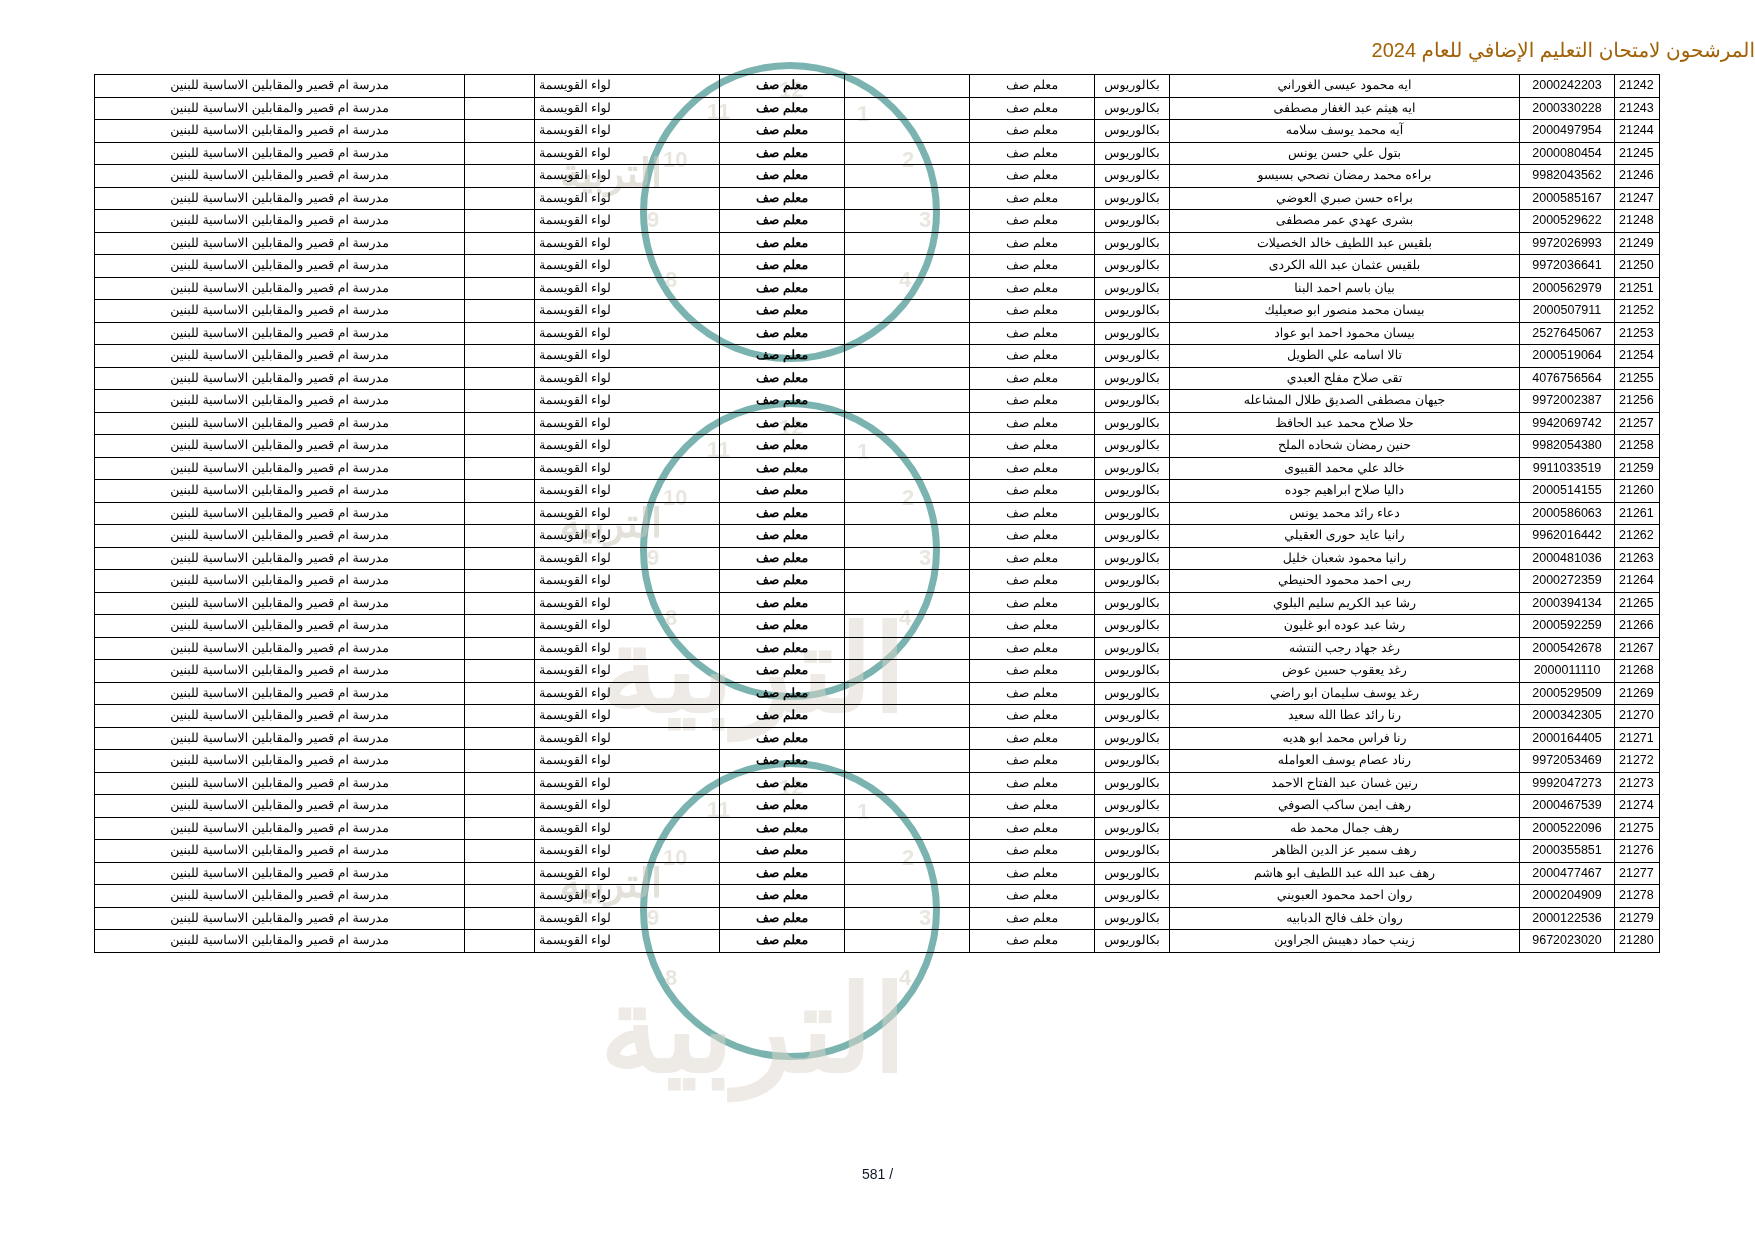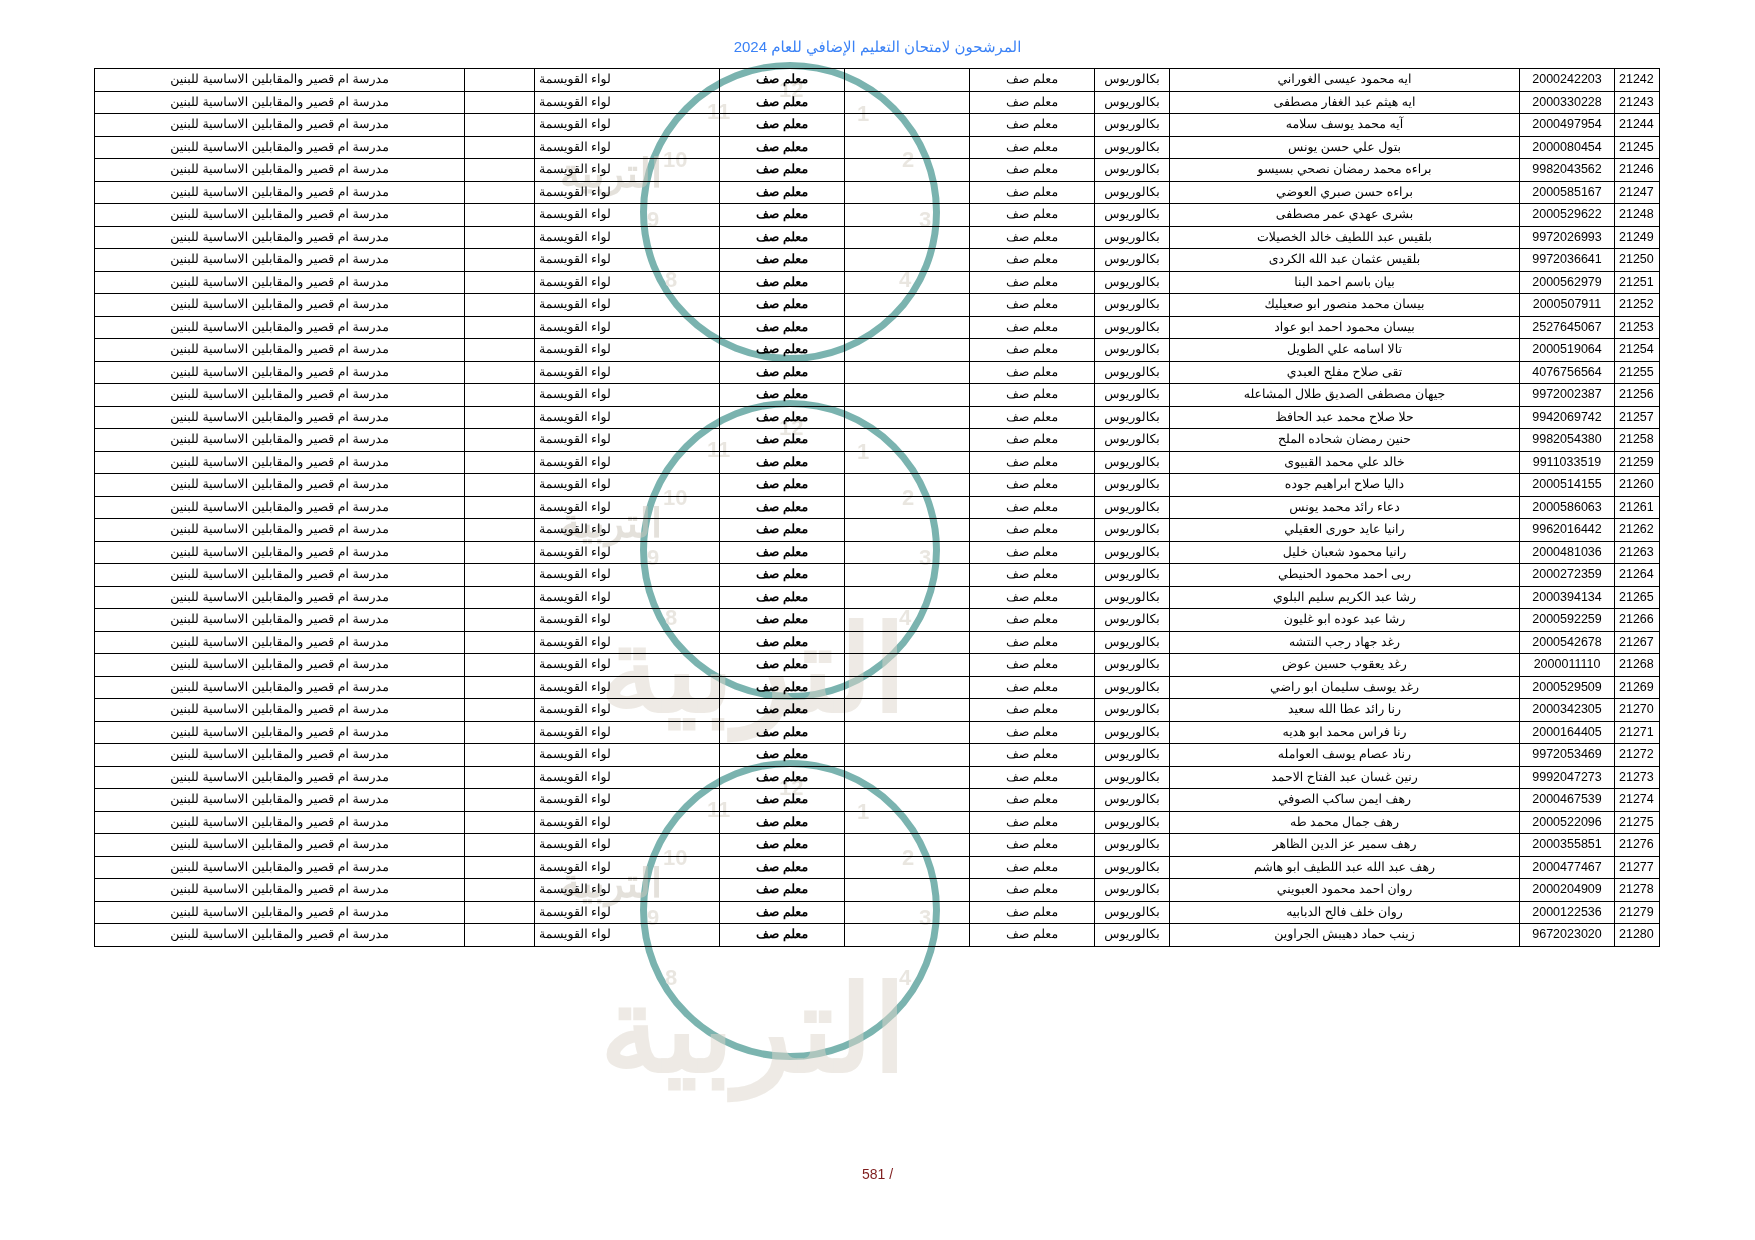--- a/index.html
+++ b/index.html
@@ -15,26 +15,25 @@
     position: relative;
     overflow: hidden;
   }
   .page {
     position: relative;
     width: 1755px;
     height: 1240px;
     box-sizing: border-box;
   }
   .doc-title {
-    text-align: center;
-    font-size: 15px;
+    font-size: 20px;
     padding-top: 38px;
     padding-bottom: 12px;
     letter-spacing: 0px;
-    color: #3b82f6;
+    color: #a16207;
   }
   .table-wrap {
     margin: 0 auto;
     width: 1565px;
     position: relative;
     z-index: 3;
   }
   table.roster {
     border-collapse: collapse;
     width: 100%;
@@ -74,21 +73,21 @@
   td.gap2    { }
   td.school  { text-align: center; font-size: 12px; margin-top: 23px; }
 
   .page-number {
     position: absolute;
     left: 0;
     right: 0;
     bottom: 58px;
     text-align: center;
     font-size: 14px;
-    color: #7f1d1d;
+    color: #0f172a;
     direction: ltr;
   }
 
   
   .watermark {
     position: absolute;
     z-index: 1;
     pointer-events: none;
     opacity: 0.55;
   }

